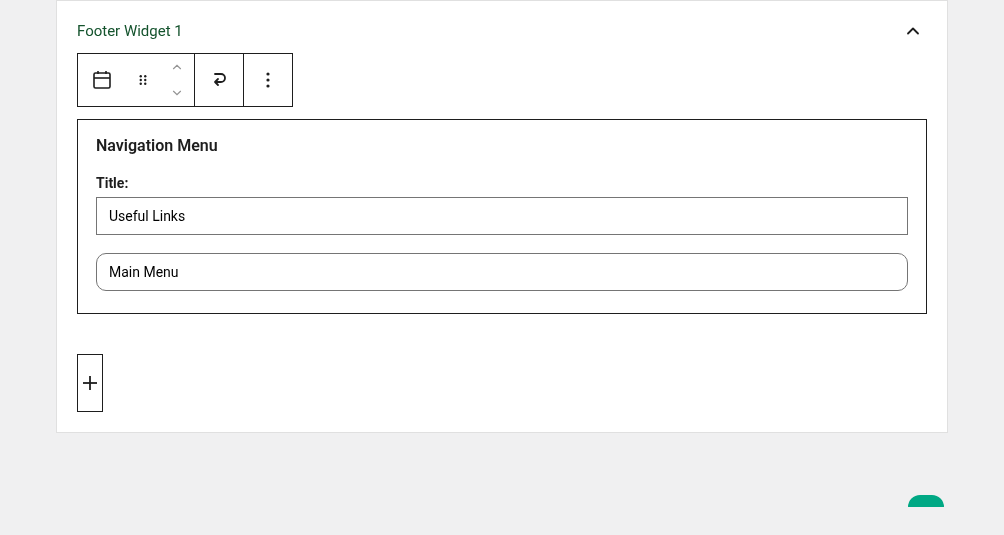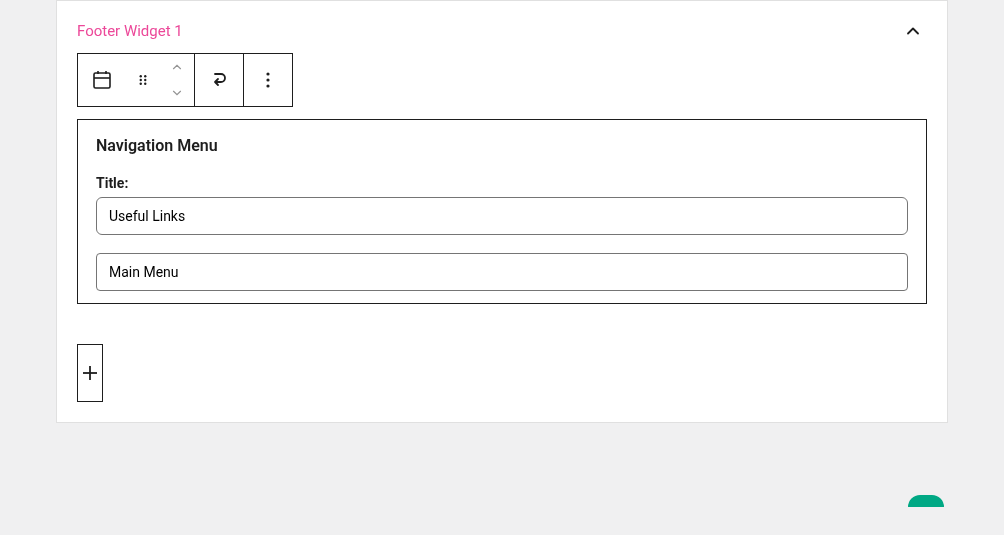--- a/index.html
+++ b/index.html
@@ -22,21 +22,21 @@
     }
     .panel-header {
       display: flex;
       align-items: center;
       justify-content: space-between;
       padding: 16px 20px 8px 20px;
     }
     .panel-title {
       font-size: 15px;
       font-weight: 400;
-      color: #ec4899;
+      color: #14532d;
     }
     .collapse-btn {
       background: none;
       border: none;
       cursor: pointer;
       padding: 4px;
       display: flex;
       align-items: center;
       justify-content: center;
     }
@@ -74,46 +74,46 @@
       height: 26px;
       display: flex;
       align-items: center;
       justify-content: center;
       cursor: pointer;
       color: #949494;
     }
     .widget-block {
       border: 1px solid #1e1e1e;
       margin: 0 20px 40px 20px;
-      padding: 16px 18px 12px 18px;
+      padding: 16px 18px 22px 18px;
     }
     .widget-block-title {
       font-size: 16px;
       font-weight: 600;
       margin-bottom: 20px;
     }
     .field-label {
       display: block;
       font-size: 14px;
       margin-bottom: 6px;
       font-weight: bold;
     }
     .text-input {
       width: 100%;
       border: 1px solid #757575;
-      border-radius: 6px;
+      border-radius: 0;
       padding: 10px 12px;
       font-size: 14px;
       font-family: inherit;
       margin-bottom: 18px;
     }
     .select-input {
       width: 100%;
       border: 1px solid #757575;
-      border-radius: 4px;
+      border-radius: 10px;
       padding: 8px 12px;
       font-size: 14px;
       font-family: inherit;
       background: #fff;
       appearance: none;
       height: 38px;
     }
     .select-wrapper { position: relative; }
     .add-block {
       border: 1px solid #1e1e1e;

